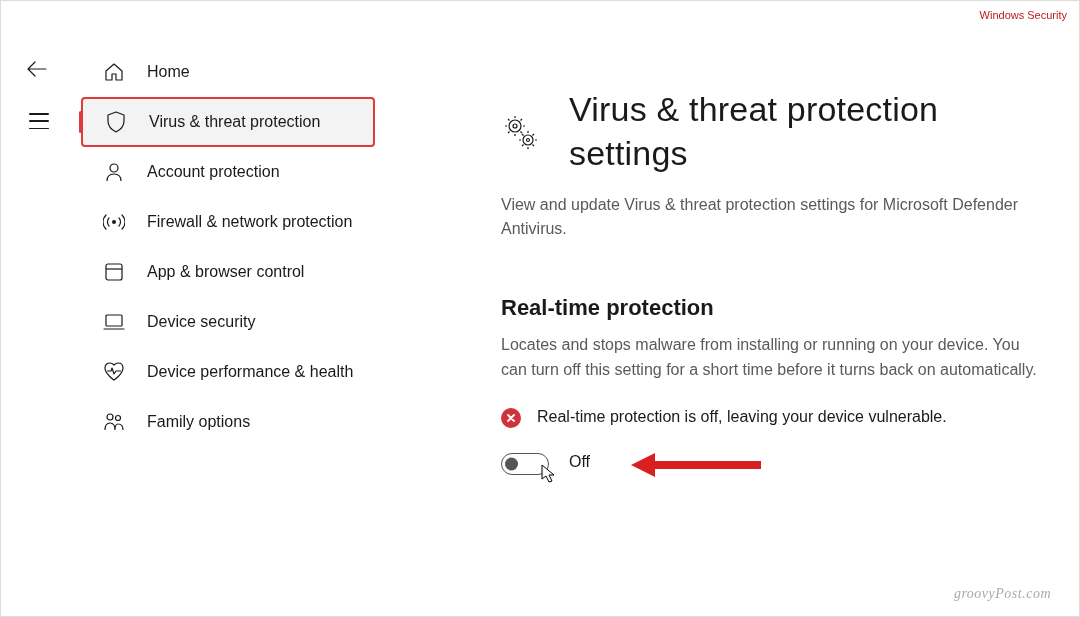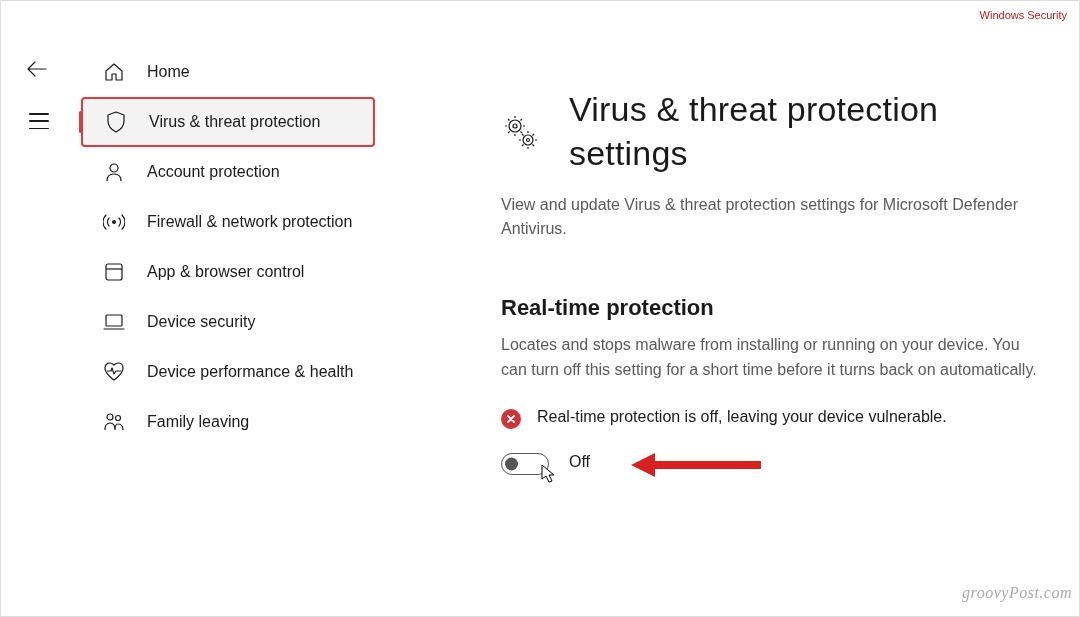--- a/index.html
+++ b/index.html
@@ -136,21 +136,21 @@
     }
     .section-desc {
       font-size: 16px;
       color: #5a5a5a;
       line-height: 1.55;
       margin-bottom: 22px;
     }
     .warning-row {
       display: flex;
       gap: 16px;
-      align-items: flex-end;
+      align-items: center;
       margin-bottom: 24px;
     }
     .warning-icon {
       width: 20px;
       height: 20px;
       border-radius: 50%;
       background: #d13438;
       display: flex;
       align-items: center;
       justify-content: center;
@@ -196,25 +196,25 @@
       left: 130px;
       top: -3px;
     }
     .cursor {
       position: absolute;
       left: 40px;
       top: 11px;
     }
     .watermark {
       position: absolute;
-      right: 7px;
+      right: 28px;
       bottom: 10px;
       font-family: Georgia, serif;
       font-style: italic;
-      font-size: 16px;
+      font-size: 14px;
       color: #aaa;
       letter-spacing: 0.5px;
     }
   </style>
 </head>
 <body>
 
 <div class="titlebar">
   <span>Windows Security</span>
 </div>
@@ -304,21 +304,21 @@
       </div>
 
       <div class="nav-item">
         <span class="nav-icon">
           <svg width="22" height="20" viewBox="0 0 22 20">
               <circle cx="7" cy="5" r="3" stroke="#1a1a1a" stroke-width="1.2" fill="none"></circle>
               <circle cx="15" cy="6" r="2.5" stroke="#1a1a1a" stroke-width="1.2" fill="none"></circle>
               <path d="M2 18 C2 13 4 11 7 11 C10 11 12 13 12 18 M12 18 C12 14 13 12 15 12 C18 12 20 14 20 18" stroke="#1a1a1a" stroke-width="1.2" fill="none"></path>
             </svg>
         </span>
-        <span class="nav-label">Family leaving</span>
+        <span class="nav-label">Family options</span>
       </div>
     </div>
   </div>
 
   <div class="main">
     <div class="page-header">
       <div class="page-header-icon">
         <svg width="38" height="38" viewBox="0 0 38 38">
           <g stroke="#1a1a1a" stroke-width="1.2" fill="none">
             <circle cx="14" cy="12" r="6"></circle>

